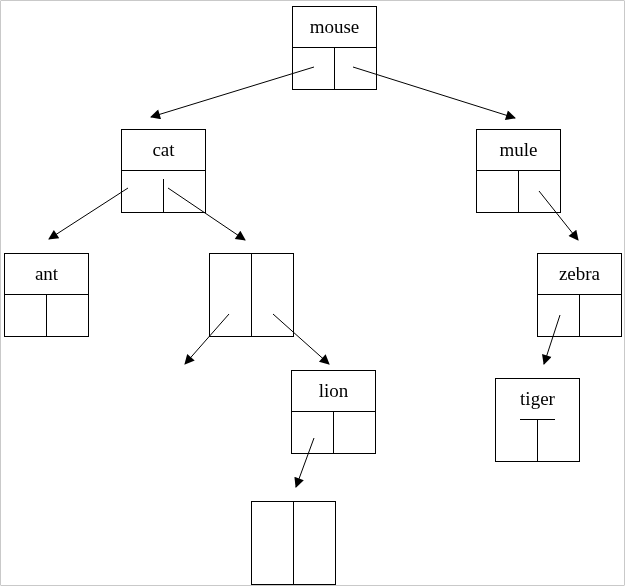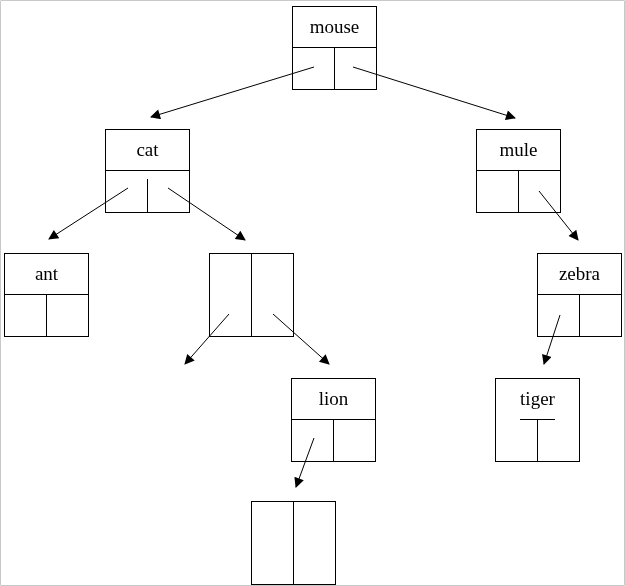--- a/index.html
+++ b/index.html
@@ -55,21 +55,21 @@
 
 <div id="page">
   <div id="stage">
       <div class="node" style="left: 291px; top: 5px;">
     <div class="node-label">mouse</div>
     <div class="node-cells">
       <div class="cell"></div>
       <div class="cell"></div>
     </div>
   </div>
-      <div class="node" style="left: 104px; top: 128px; gap: 8px;">
+      <div class="node" style="left: 120px; top: 128px; gap: 8px;">
     <div class="node-label">cat</div>
     <div class="node-cells">
       <div class="cell"></div>
       <div class="cell"></div>
     </div>
   </div>
       <div class="node" style="left: 475px; top: 128px;">
     <div class="node-label">mule</div>
     <div class="node-cells">
       <div class="cell"></div>
@@ -89,21 +89,21 @@
       <div class="cell"></div>
     </div>
   </div>
       <div class="node" style="left: 536px; top: 252px;">
     <div class="node-label">zebra</div>
     <div class="node-cells">
       <div class="cell"></div>
       <div class="cell"></div>
     </div>
   </div>
-      <div class="node" style="left: 290px; top: 377px;">
+      <div class="node" style="left: 290px; top: 369px;">
     <div class="node-label">lion</div>
     <div class="node-cells">
       <div class="cell"></div>
       <div class="cell"></div>
     </div>
   </div>
       <div class="node" style="left: 494px; top: 377px; align-items: center;">
     <div class="node-label">tiger</div>
     <div class="node-cells">
       <div class="cell"></div>

